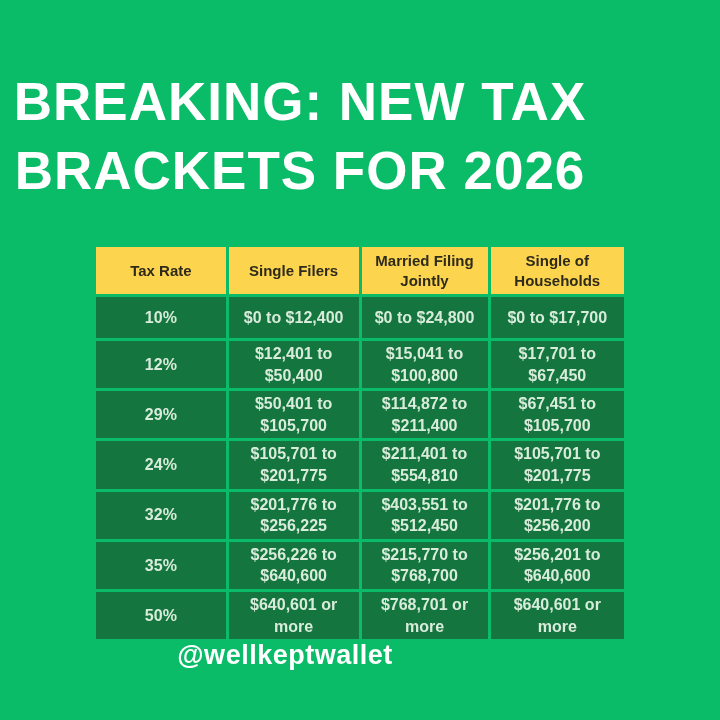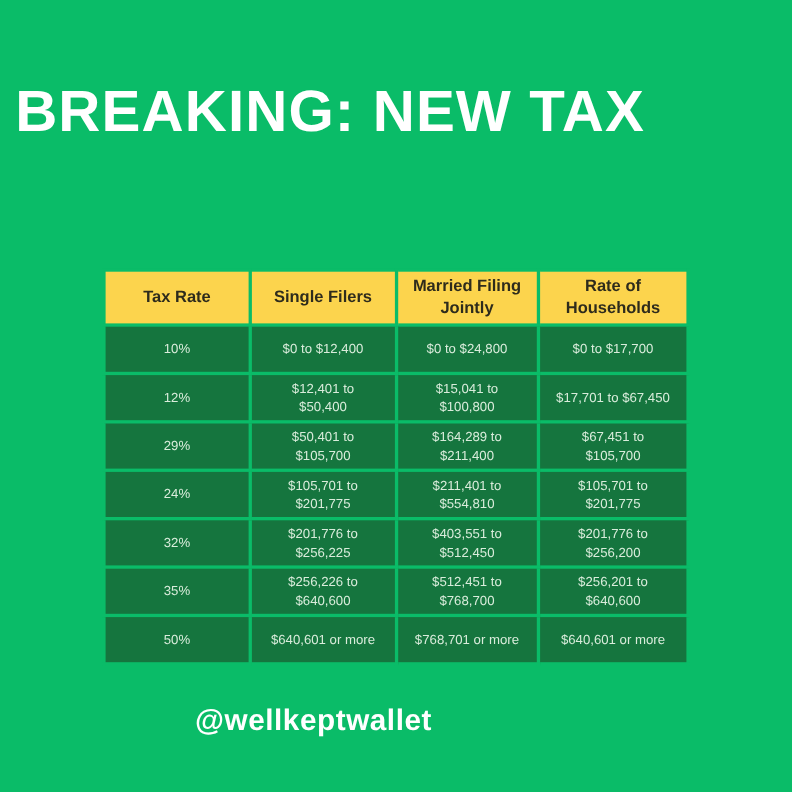--- a/index.html
+++ b/index.html
@@ -27,52 +27,53 @@
     text-align:center;vertical-align:middle;
     white-space:pre-line;
   }
   .tax-table th{
     background:var(--yellow);color:var(--header-text);
     font-size:15px;font-weight:bold;height:50px;line-height:1.3;
     padding:2px;
   }
   .tax-table td{
     background:var(--cell);color:var(--cell-text);
-    font-size:12px;font-weight:normal;height:44px;line-height:1.35;
+    font-size:16px;font-weight:bold;height:44px;line-height:1.35;
     padding:2px;
   }
   .footer{
     position:absolute;top:640px;left:0;width:570px;
     text-align:center;color:#ffffff;font-weight:bold;font-size:27px;
     letter-spacing:0.5px;
   }
 </style>
 </head>
 <body>
 
 <div class="canvas">
 
   <div class="title">
     <div>BREAKING: NEW TAX</div>
+    <div>BRACKETS FOR 2026</div>
   </div>
 
   <table class="tax-table">
     <colgroup>
       <col style="width:25%">
       <col style="width:25%">
       <col style="width:24.3%">
       <col style="width:25.7%">
     </colgroup>
     <thead>
       <tr>
         <th>Tax Rate</th>
         <th>Single Filers</th>
         <th>Married Filing
 Jointly</th>
-        <th>Rate of
+        <th>Single of
 Households</th>
       </tr>
     </thead>
     <tbody>
       <tr>
         <td>10%</td>
         <td>$0 to $12,400</td>
         <td>$0 to $24,800</td>
         <td>$0 to $17,700</td>
       </tr>
@@ -81,21 +82,21 @@
         <td>$12,401 to
 $50,400</td>
         <td>$15,041 to
 $100,800</td>
         <td>$17,701 to $67,450</td>
       </tr>
       <tr>
         <td>29%</td>
         <td>$50,401 to
 $105,700</td>
-        <td>$164,289 to
+        <td>$114,872 to
 $211,400</td>
         <td>$67,451 to
 $105,700</td>
       </tr>
       <tr>
         <td>24%</td>
         <td>$105,701 to
 $201,775</td>
         <td>$211,401 to
 $554,810</td>
@@ -108,21 +109,21 @@
 $256,225</td>
         <td>$403,551 to
 $512,450</td>
         <td>$201,776 to
 $256,200</td>
       </tr>
       <tr>
         <td>35%</td>
         <td>$256,226 to
 $640,600</td>
-        <td>$512,451 to
+        <td>$215,770 to
 $768,700</td>
         <td>$256,201 to
 $640,600</td>
       </tr>
       <tr>
         <td>50%</td>
         <td>$640,601 or more</td>
         <td>$768,701 or more</td>
         <td>$640,601 or more</td>
       </tr>

